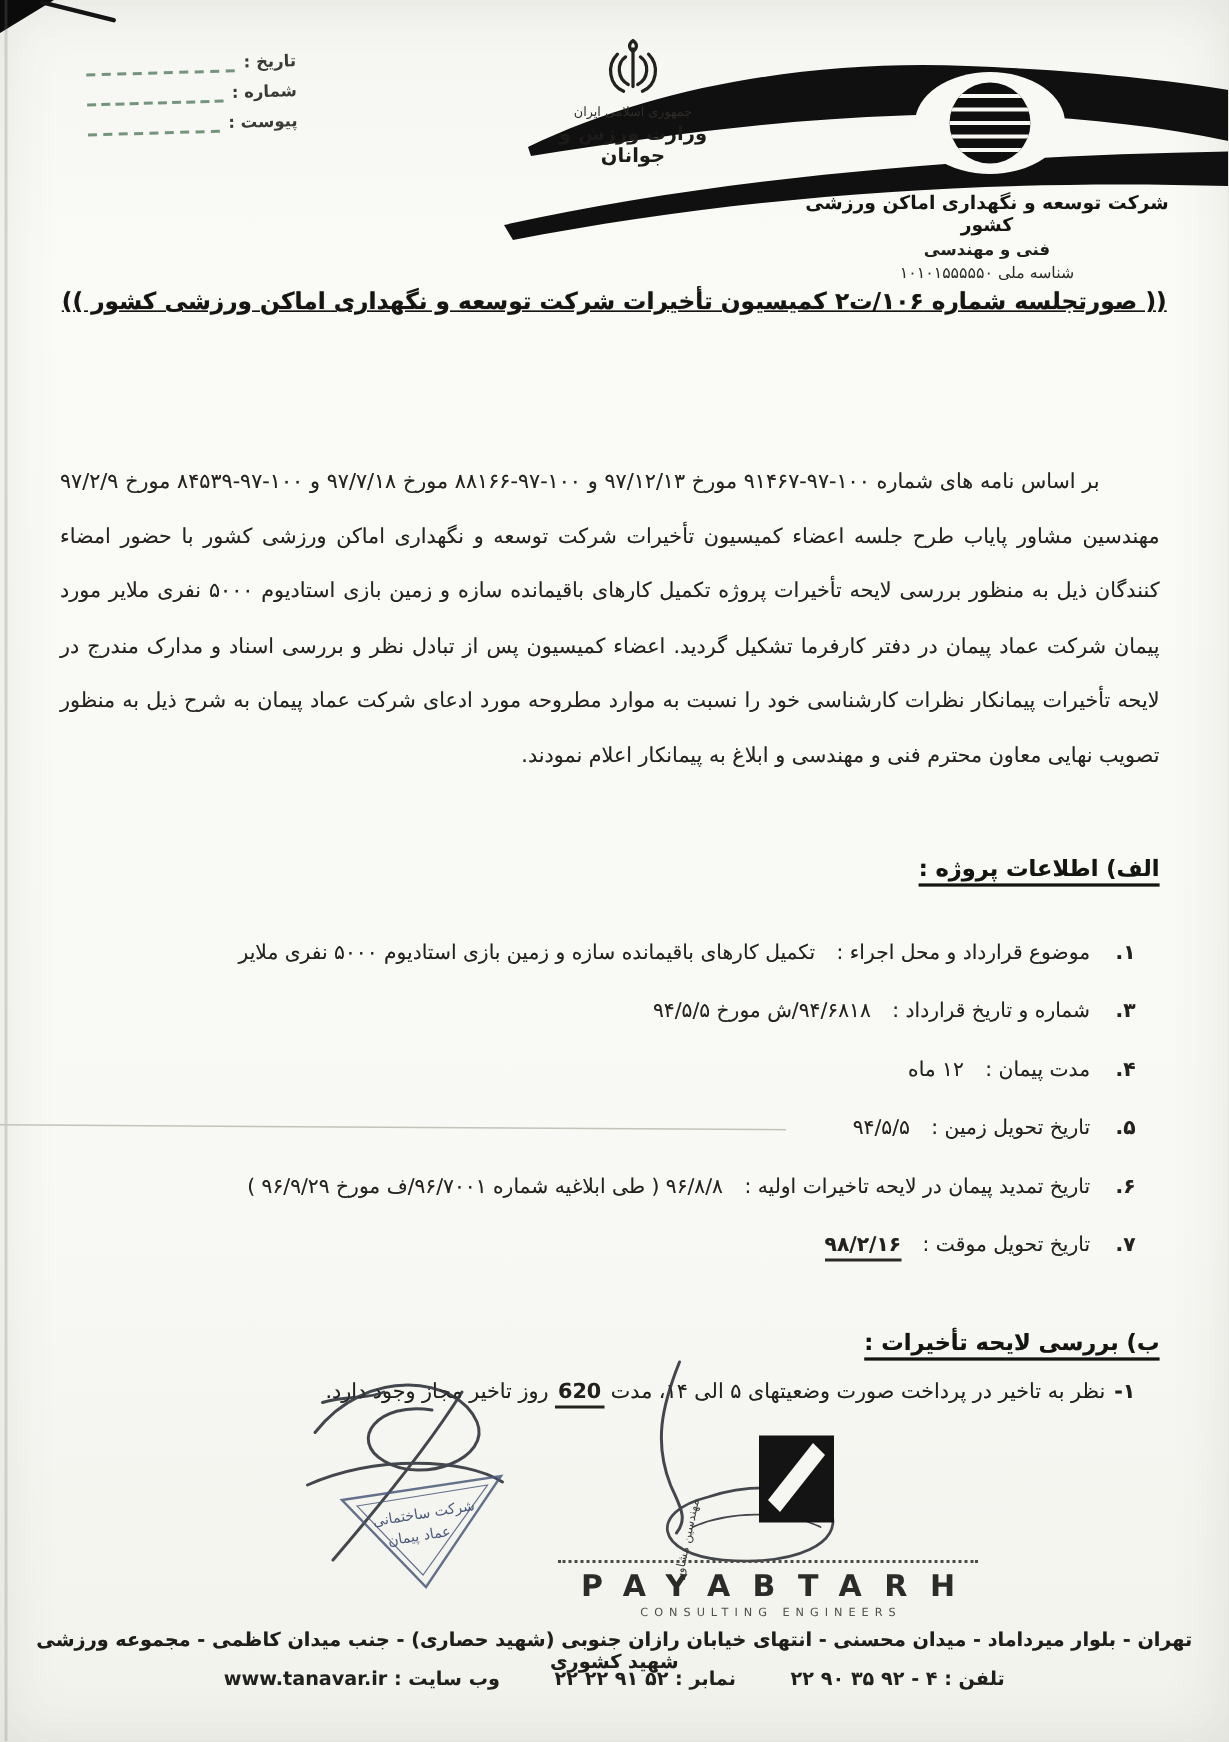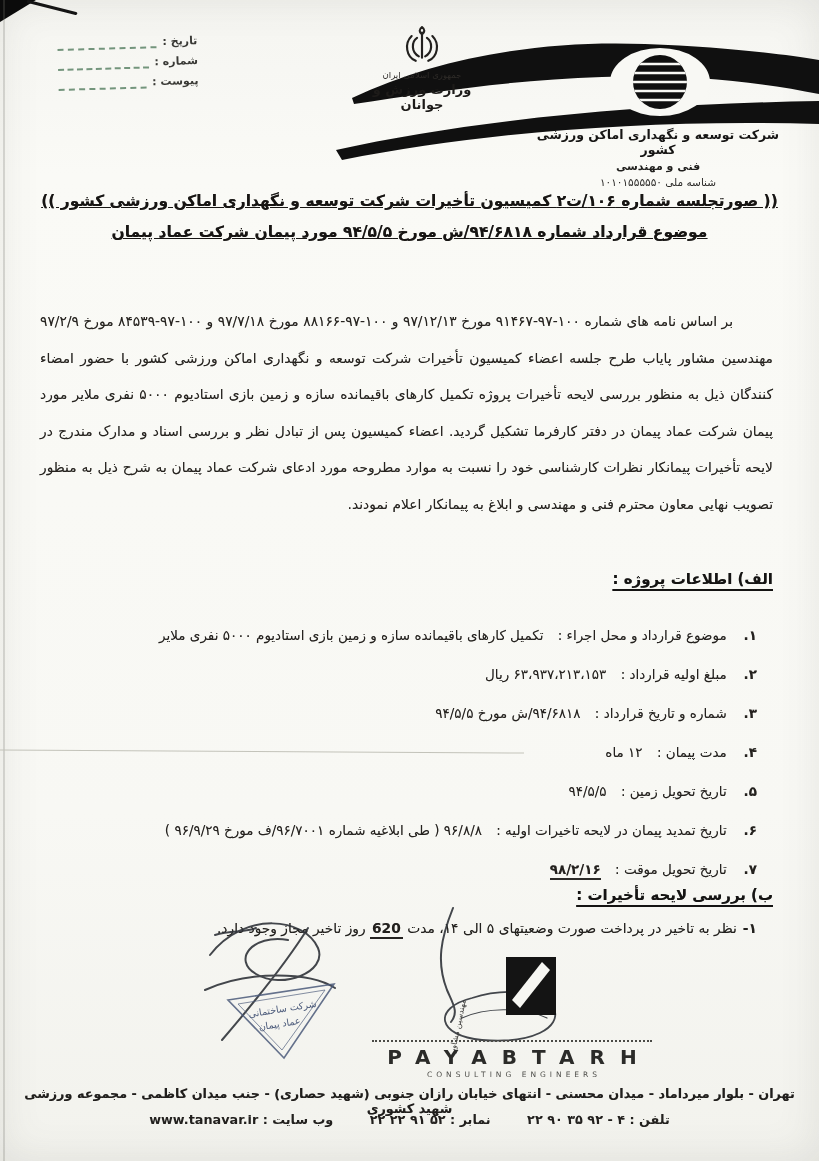--- a/index.html
+++ b/index.html
@@ -145,36 +145,30 @@
   </div>
 
   <div class="company-block">
     <div class="company-name">شرکت توسعه و نگهداری اماکن ورزشی کشور</div>
     <div class="company-dept">فنی و مهندسی</div>
     <div class="company-nid">شناسه ملی ۱۰۱۰۱۵۵۵۵۵۰</div>
   </div>
 
   <div class="title-block">
     <div>(( صورتجلسه شماره ۱۰۶/ت۲ کمیسیون تأخیرات شرکت توسعه و نگهداری اماکن ورزشی کشور ))</div>
-    <div>موضوع قرارداد شماره ۹۴/۶۸۱۸/ش مورخ ۹۴/۵/۵ مورد پیمان شرکت عماد پیمان</div>
   </div>
 
   <p class="body-par">بر اساس نامه های شماره ۱۰۰-۹۷-۹۱۴۶۷ مورخ ۹۷/۱۲/۱۳ و ۱۰۰-۹۷-۸۸۱۶۶ مورخ ۹۷/۷/۱۸ و ۱۰۰-۹۷-۸۴۵۳۹ مورخ ۹۷/۲/۹ مهندسین مشاور پایاب طرح جلسه اعضاء کمیسیون تأخیرات شرکت توسعه و نگهداری اماکن ورزشی کشور با حضور امضاء کنندگان ذیل به منظور بررسی لایحه تأخیرات پروژه تکمیل کارهای باقیمانده سازه و زمین بازی استادیوم ۵۰۰۰ نفری ملایر مورد پیمان شرکت عماد پیمان در دفتر کارفرما تشکیل گردید. اعضاء کمیسیون پس از تبادل نظر و بررسی اسناد و مدارک مندرج در لایحه تأخیرات پیمانکار نظرات کارشناسی خود را نسبت به موارد مطروحه مورد ادعای شرکت عماد پیمان به شرح ذیل به منظور تصویب نهایی معاون محترم فنی و مهندسی و ابلاغ به پیمانکار اعلام نمودند.</p>
 
   <div class="sec-head sec-a-head">الف) اطلاعات پروژه :</div>
   <div class="items-a">
     <div class="item-row">
       <span class="num">۱.</span>
       <span class="lbl">موضوع قرارداد و محل اجراء :</span>
       <span class="val">تکمیل کارهای باقیمانده سازه و زمین بازی استادیوم ۵۰۰۰ نفری ملایر</span>
-    </div>
-    <div class="item-row">
-      <span class="num">۲.</span>
-      <span class="lbl">مبلغ اولیه قرارداد :</span>
-      <span class="val">۶۳،۹۳۷،۲۱۳،۱۵۳ ریال</span>
     </div>
     <div class="item-row">
       <span class="num">۳.</span>
       <span class="lbl">شماره و تاریخ قرارداد :</span>
       <span class="val">۹۴/۶۸۱۸/ش مورخ ۹۴/۵/۵</span>
     </div>
     <div class="item-row">
       <span class="num">۴.</span>
       <span class="lbl">مدت پیمان :</span>
       <span class="val">۱۲ ماه</span>

